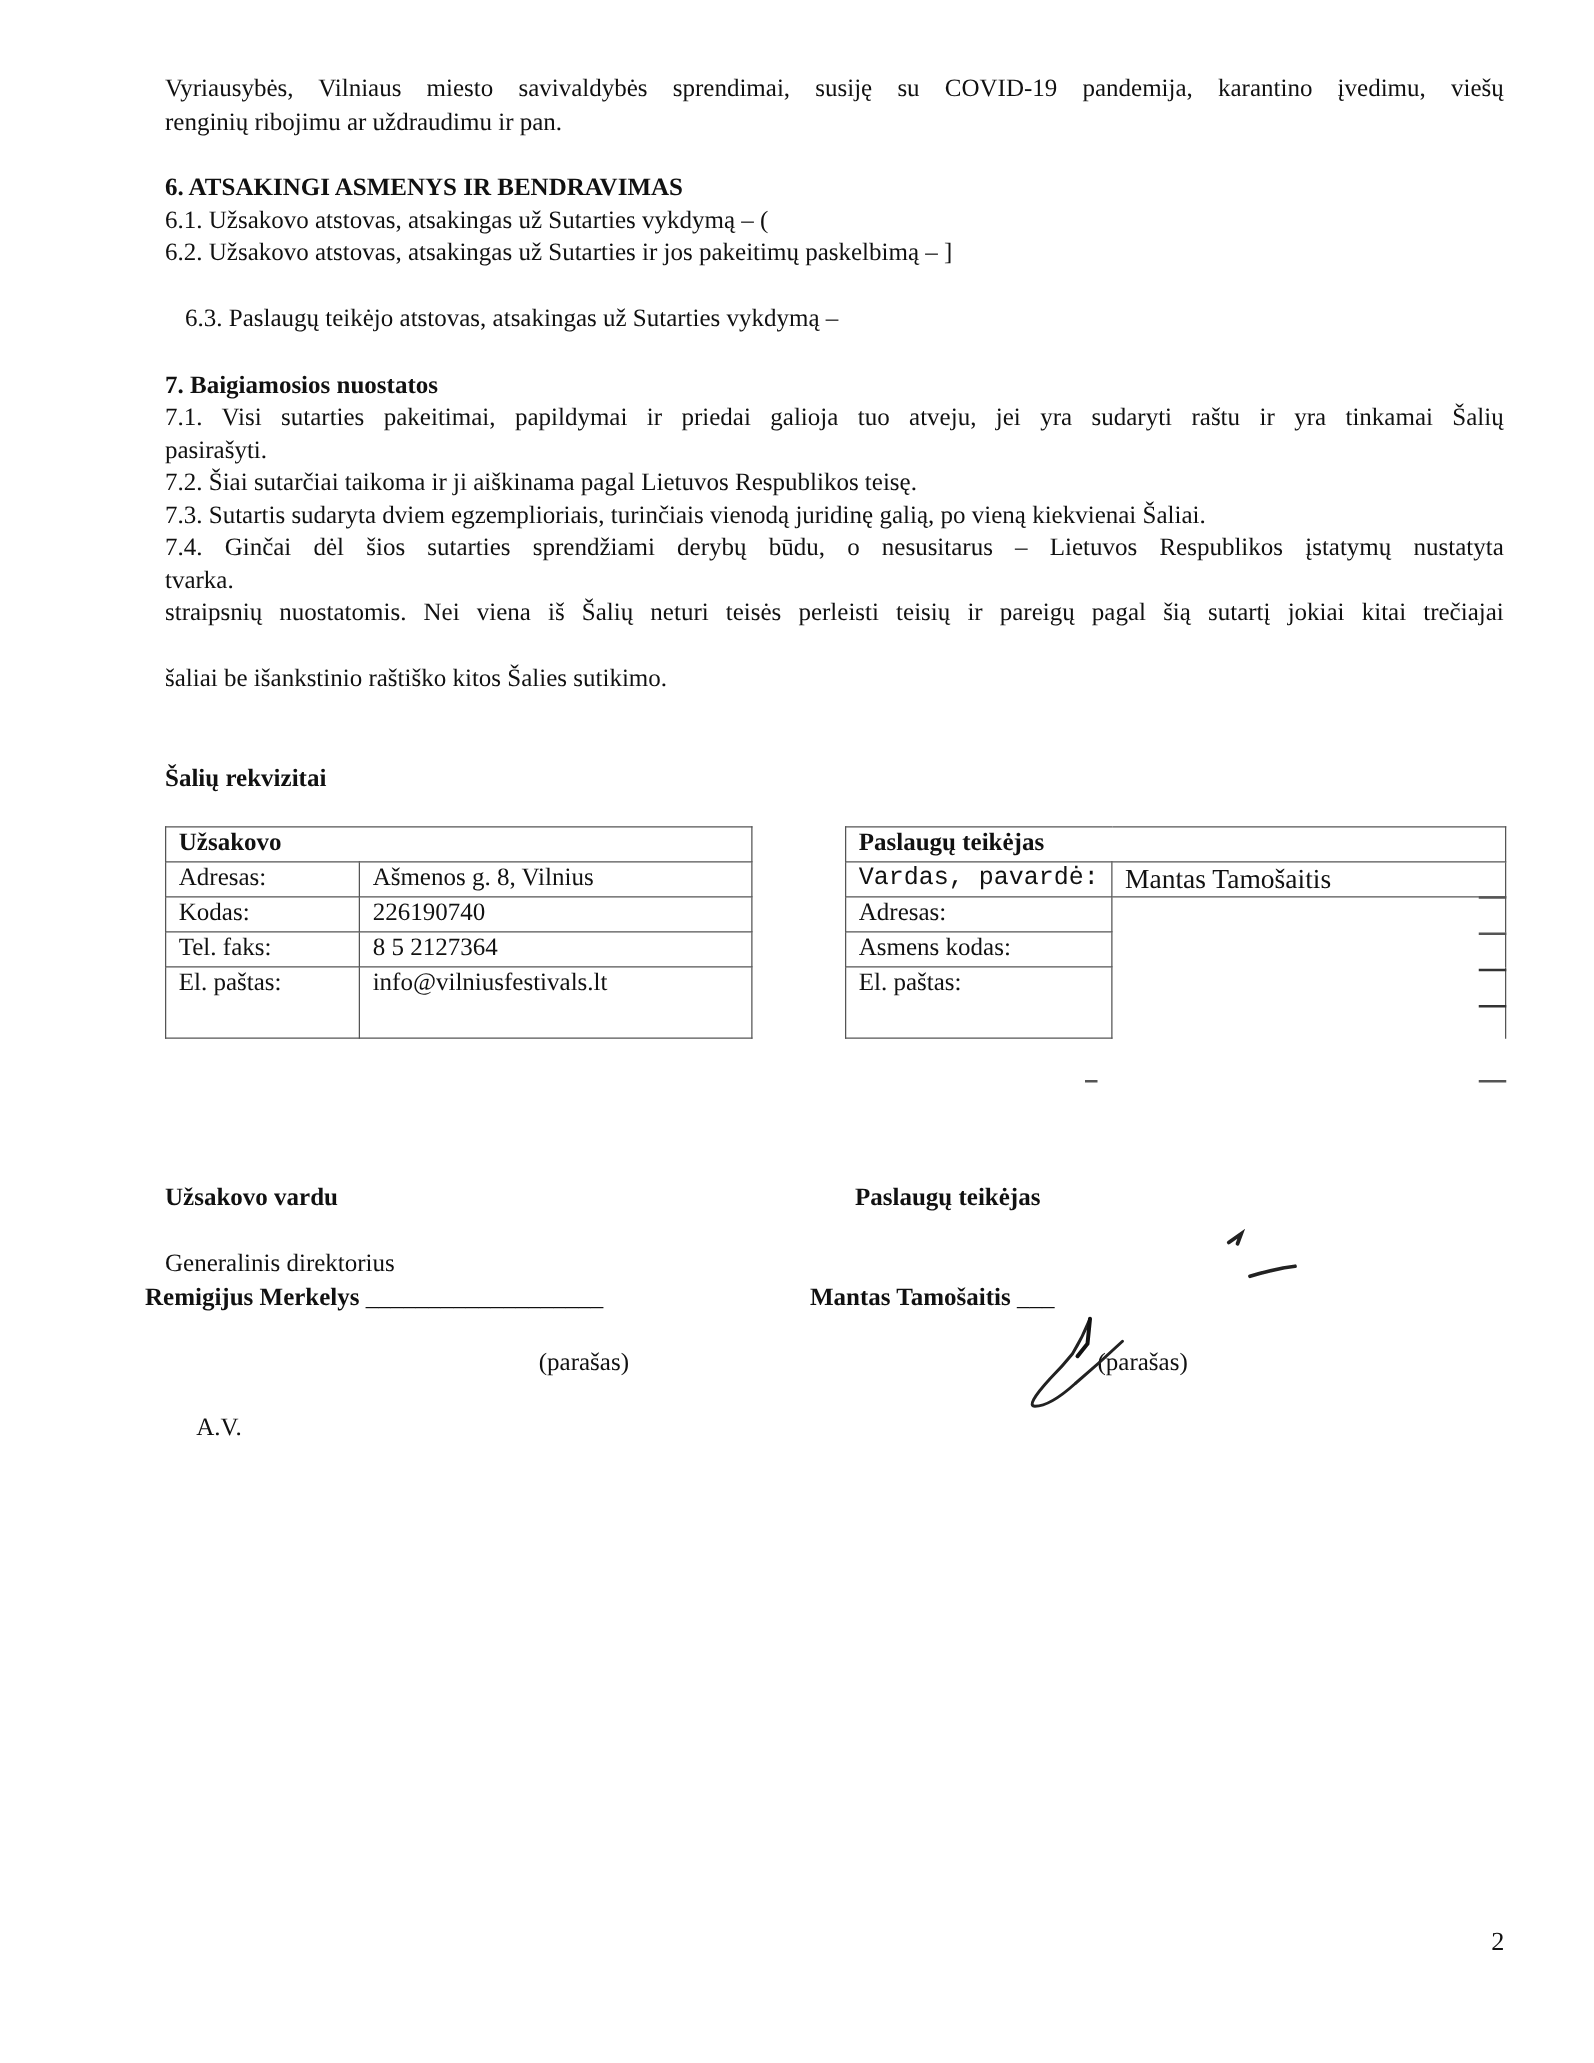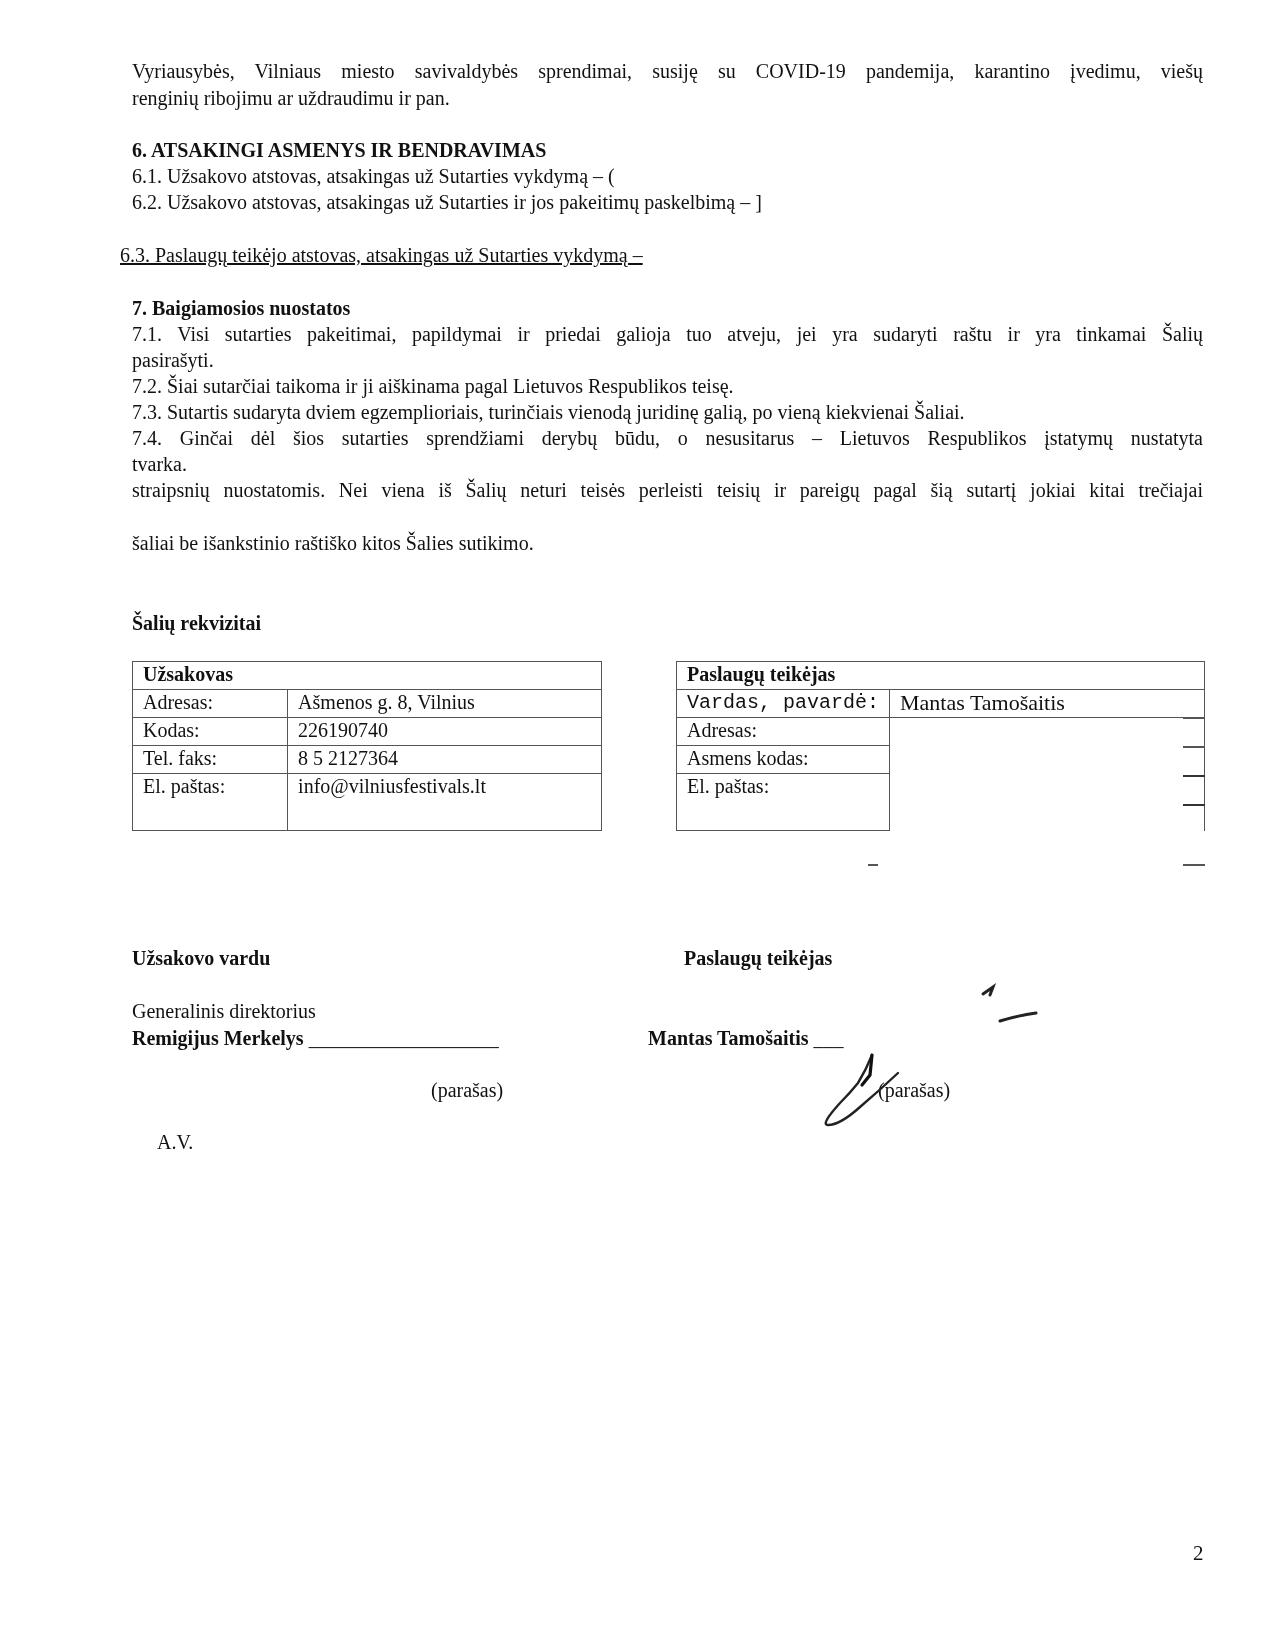--- a/index.html
+++ b/index.html
@@ -23,21 +23,21 @@
 </div>
 <div class="abs" style="left:132px; top:85px; line-height:26px;">renginių ribojimu ar uždraudimu ir pan.</div>
 
 <div class="abs b" style="left:132px; top:138px;">6. ATSAKINGI ASMENYS IR BENDRAVIMAS</div>
 <div class="abs" style="left:132px; top:164px;">
   <span class="clip" style="width:548px;">6.1. Užsakovo atstovas, atsakingas už Sutarties vykdymą – (</span>
 </div>
 <div class="abs" style="left:132px; top:190px;">
   <span class="clip" style="width:715px;">6.2. Užsakovo atstovas, atsakingas už Sutarties ir jos pakeitimų paskelbimą – ]</span>
 </div>
-<div class="abs" style="left:120px; top:243px;text-decoration:underline;">6.3. Paslaugų teikėjo atstovas, atsakingas už Sutarties vykdymą –</div>
+<div class="abs" style="left:148px; top:243px;">6.3. Paslaugų teikėjo atstovas, atsakingas už Sutarties vykdymą –</div>
 
 <div class="abs b" style="left:132px; top:296px;">7. Baigiamosios nuostatos</div>
 <div class="just" style="top:321px;">
   <div>7.1. Visi sutarties pakeitimai, papildymai ir priedai galioja tuo atveju, jei yra sudaryti raštu ir yra tinkamai Šalių</div>
 </div>
 <div class="abs" style="left:132px; top:348px;">pasirašyti.</div>
 <div class="abs" style="left:132px; top:374px;">7.2. Šiai sutarčiai taikoma ir ji aiškinama pagal Lietuvos Respublikos teisę.</div>
 <div class="abs" style="left:132px; top:400px;">7.3. Sutartis sudaryta dviem egzemplioriais, turinčiais vienodą juridinę galią, po vieną kiekvienai Šaliai.</div>
 <div class="just" style="top:425px;">
   <div>7.4. Ginčai dėl šios sutarties sprendžiami derybų būdu, o nesusitarus – Lietuvos Respublikos įstatymų nustatyta</div>
@@ -46,21 +46,21 @@
 <div class="just" style="top:477px;">
   <div>straipsnių nuostatomis. Nei viena iš Šalių neturi teisės perleisti teisių ir pareigų pagal šią sutartį jokiai kitai trečiajai</div>
 </div>
 <div class="abs" style="left:132px; top:531px;">šaliai be išankstinio raštiško kitos Šalies sutikimo.</div>
 
 <div class="abs b" style="left:132px; top:611px;">Šalių rekvizitai</div>
 
 <table class="req" style="left:132px; top:661px; width:470px;">
   <tbody>
       <tr>
-    <td class="hd" colspan="2">Užsakovas</td>
+    <td class="hd" colspan="2">Užsakovo</td>
   </tr>
   <tr>
     <td>Adresas:</td>
     <td>Ašmenos g. 8, Vilnius</td>
   </tr>
   <tr>
     <td>Kodas:</td>
     <td>226190740</td>
   </tr>
   <tr>
@@ -102,21 +102,21 @@
 <div style="position:absolute; left:1183px; top:746px; width:22px; height:1.5px; background:#555;"></div>
 <div style="position:absolute; left:1183px; top:775px; width:22px; height:1.5px; background:#333;"></div>
 <div style="position:absolute; left:1183px; top:804px; width:22px; height:1.5px; background:#333;"></div>
 <div style="position:absolute; left:1183px; top:864px; width:22px; height:1.5px; background:#555;"></div>
 <div style="position:absolute; left:868px; top:864px; width:10px; height:1.5px; background:#555;"></div>
 
 <div class="abs b" style="left:132px; top:946px;">Užsakovo vardu</div>
 <div class="abs b" style="left:684px; top:946px;">Paslaugų teikėjas</div>
 
 <div class="abs" style="left:132px; top:999px;">Generalinis direktorius</div>
-<div class="abs b" style="left:132px; top:1026px;text-align:right;">
+<div class="abs b" style="left:116px; top:1026px;text-align:right;">
   <span>Remigijus Merkelys</span>
   <span style="font-weight:normal;">___________________</span>
 </div>
 <div class="abs b" style="left:648px; top:1026px;">
   <span>Mantas Tamošaitis</span>
   <span style="font-weight:normal;">___</span>
 </div>
 
 <div class="abs" style="left:431px; top:1078px;">(parašas)</div>
 <div class="abs" style="left:878px; top:1078px;">(parašas)</div>

